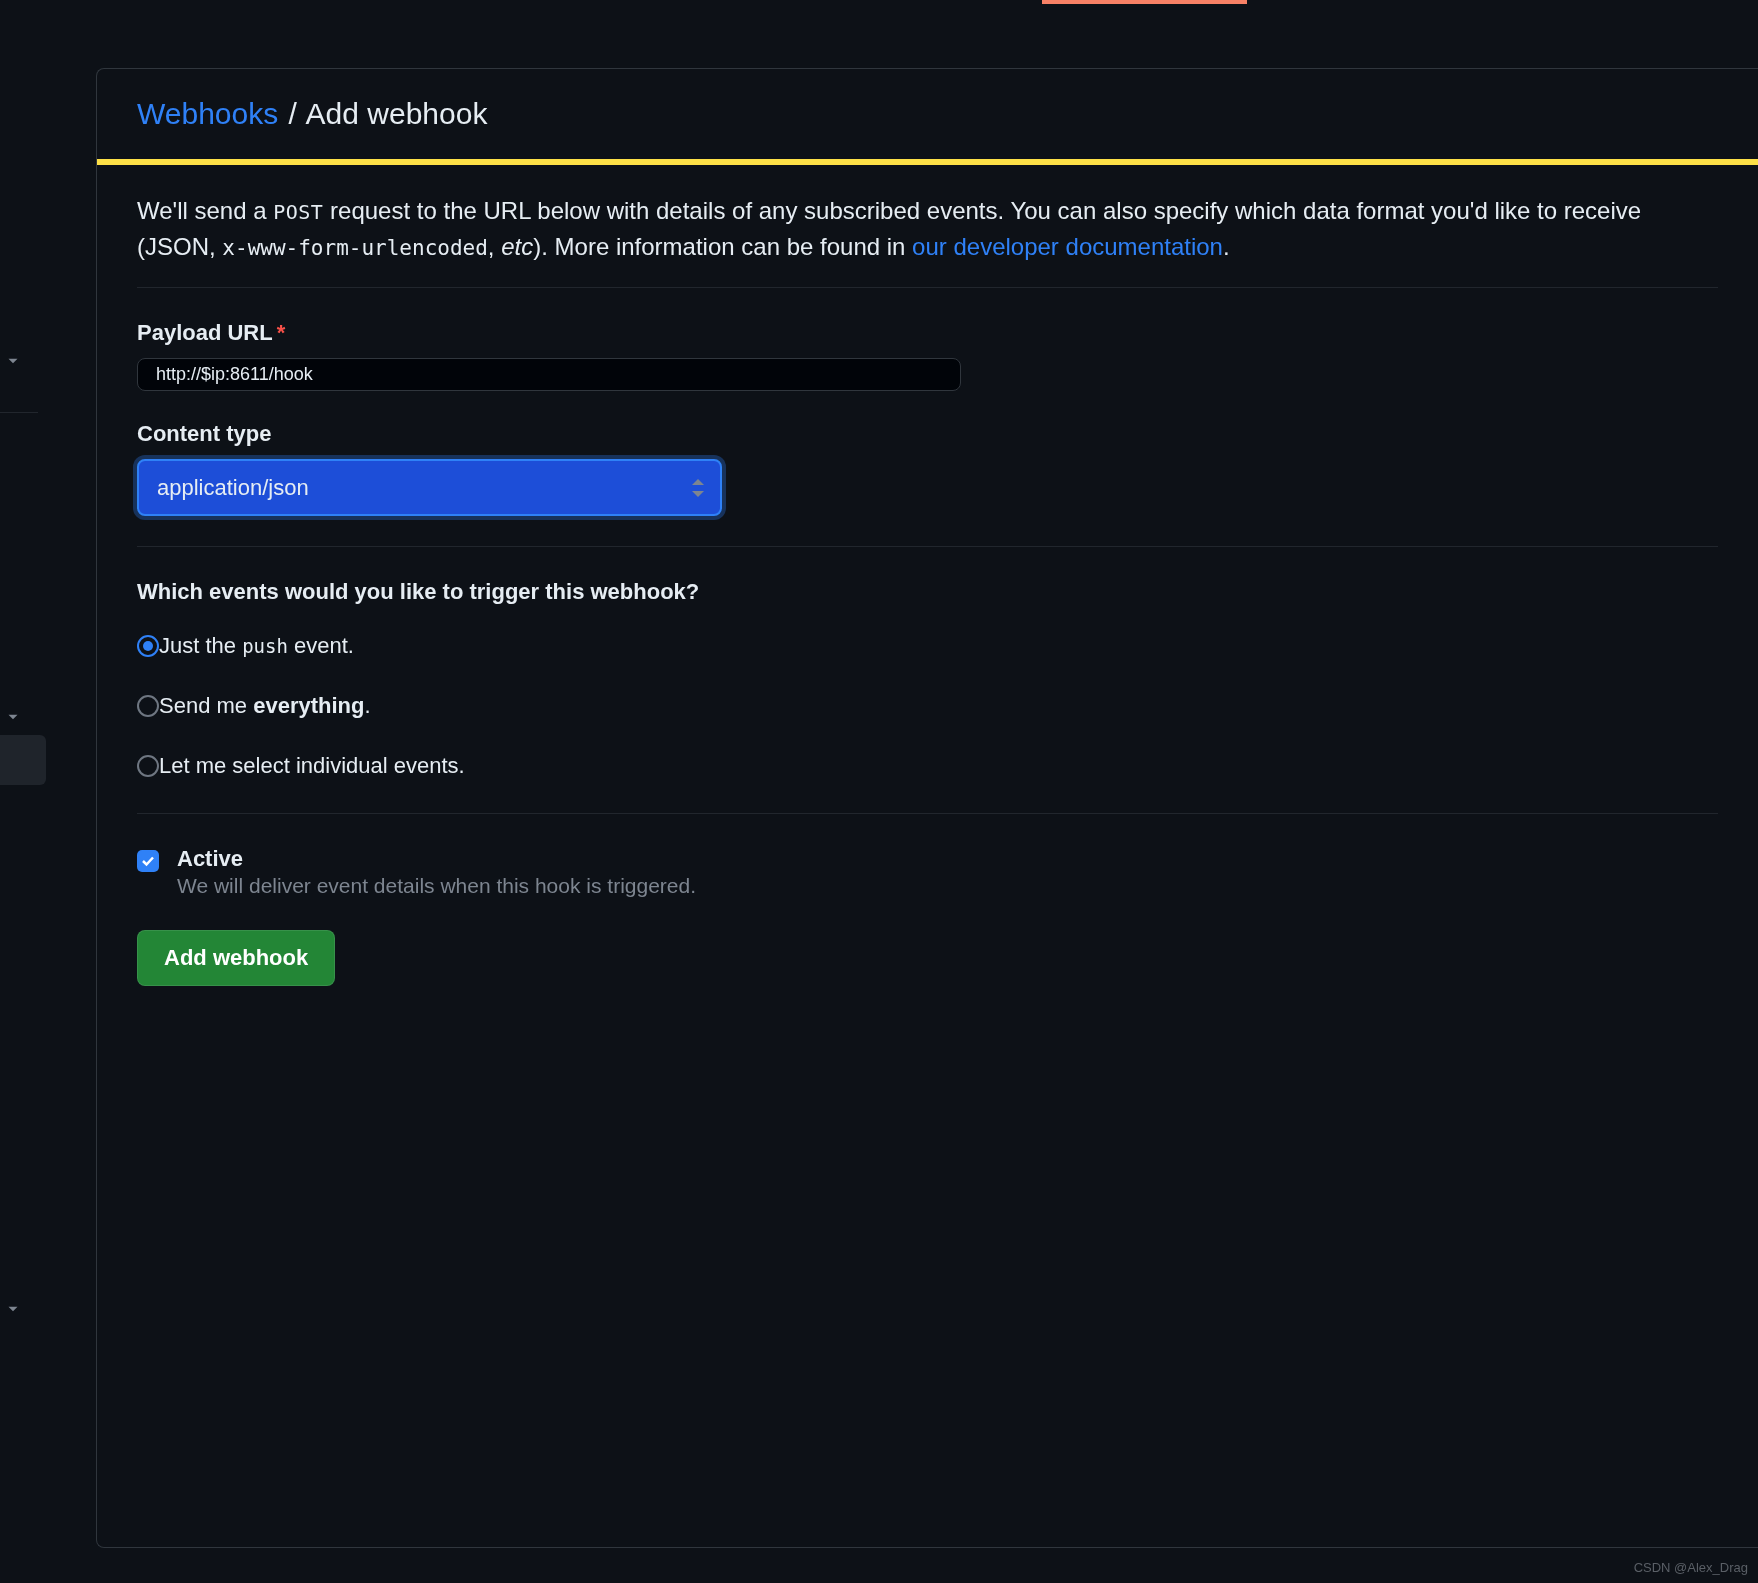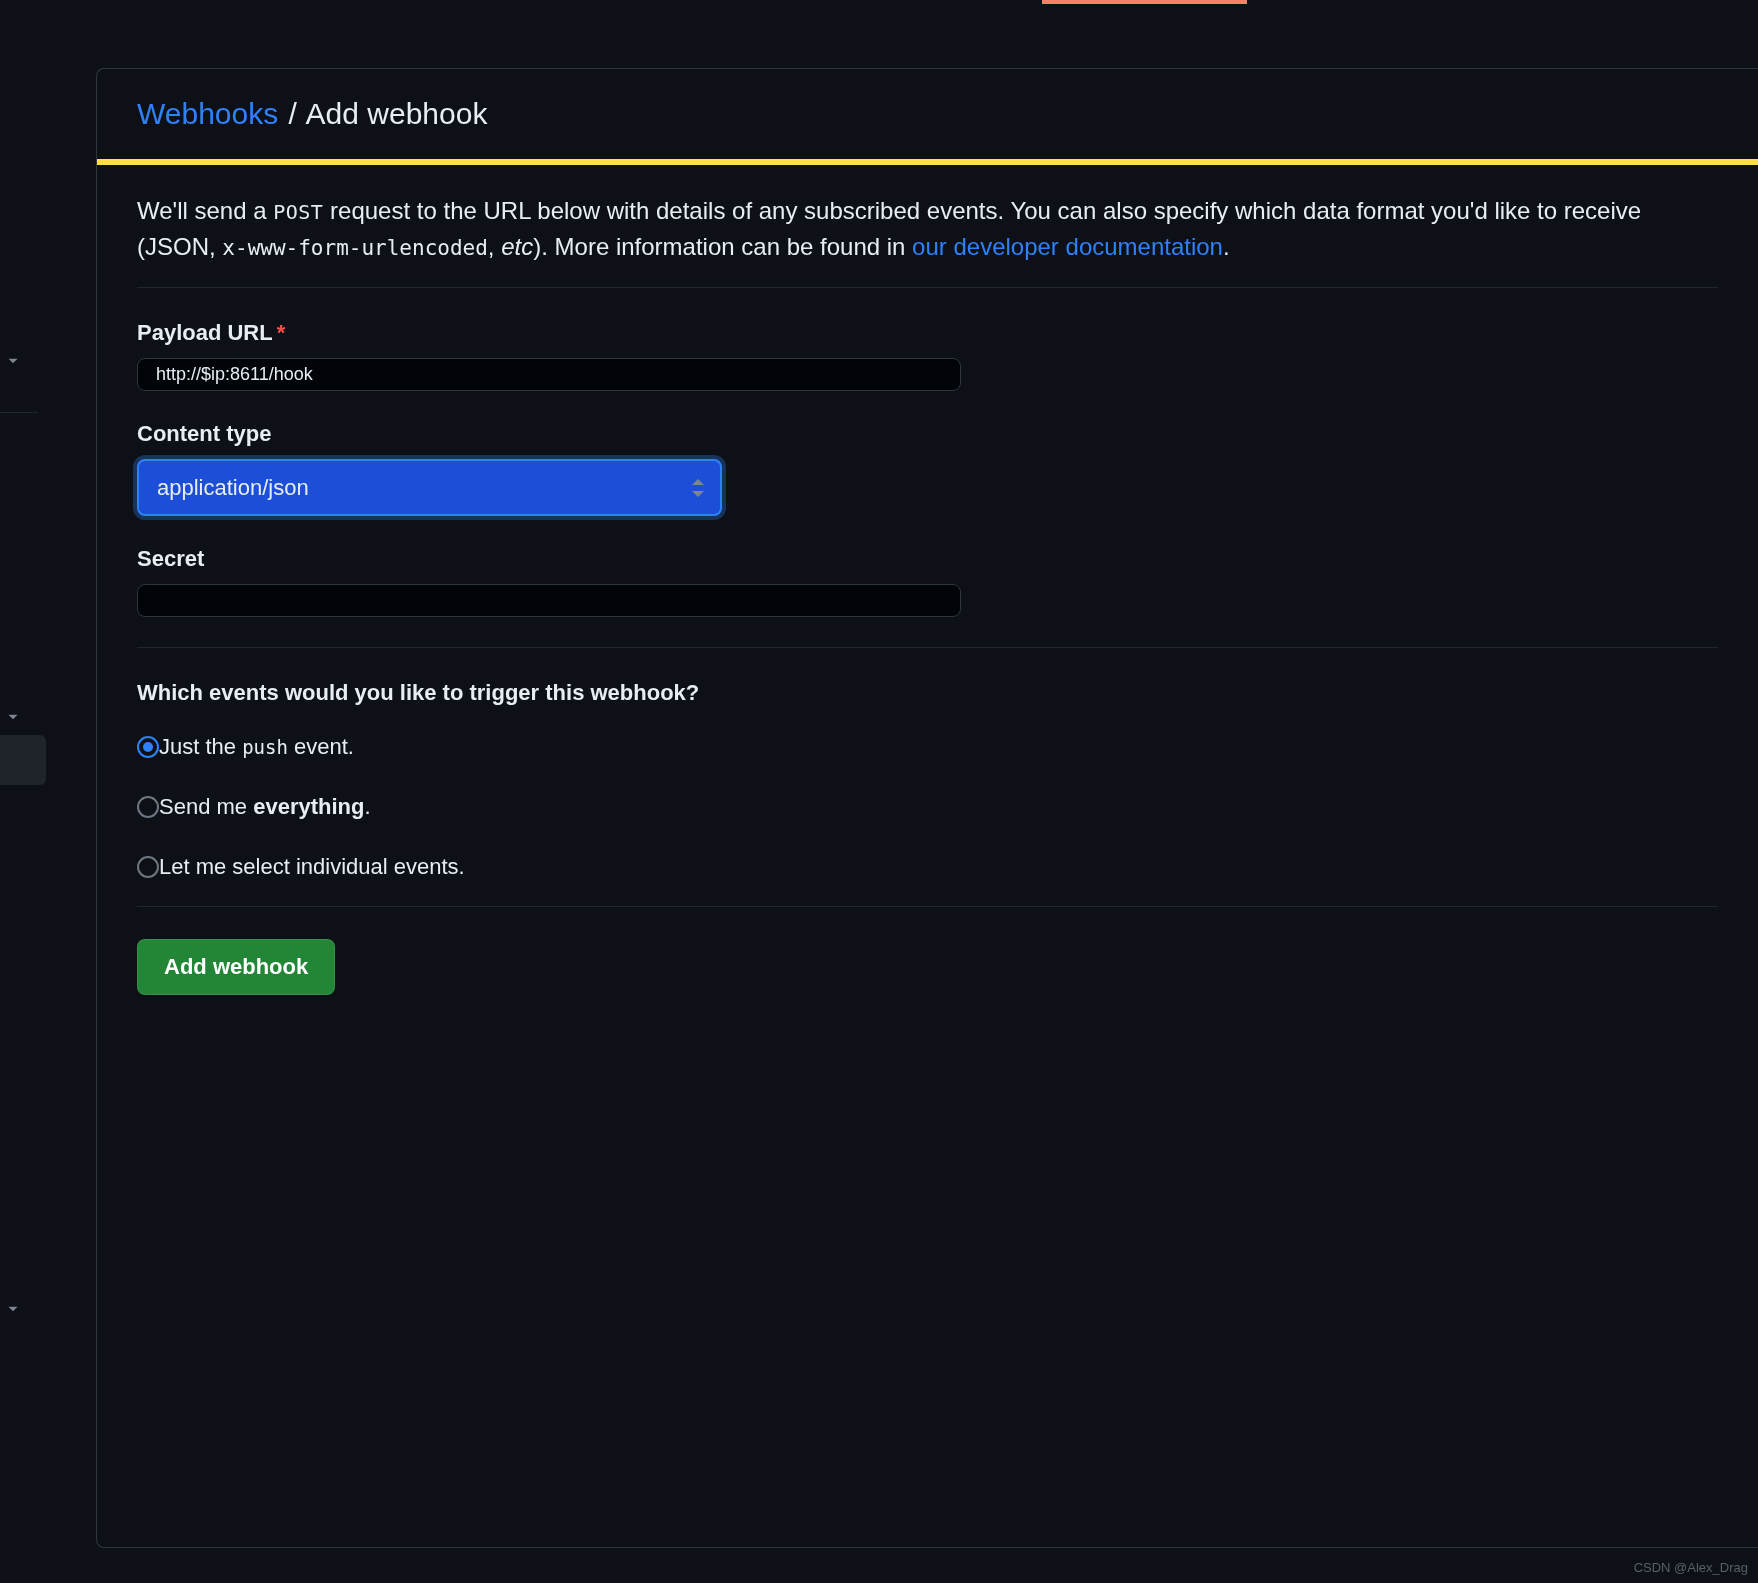--- a/index.html
+++ b/index.html
@@ -341,24 +341,20 @@
           <svg viewBox="0 0 12 8" fill="currentColor">
               <path d="M6 0L0 6h12z"></path>
             </svg>
           <svg viewBox="0 0 12 8" fill="currentColor">
               <path d="M6 8L0 2h12z"></path>
             </svg>
         </div>
       </div>
     </div>
 
-    <div class="form-group">
-      <label class="form-label">Secret</label>
-      <input type="password" class="text-input" value="" style="">
-    </div>
 
     <hr class="section-hr">
 
     <div class="events-heading">Which events would you like to trigger this webhook?</div>
 
     <div class="radio-row">
       <div class="radio-input checked"></div>
       <label class="radio-label">
         <span>Just the </span><span class="code">push</span><span> event.</span>
       </label>
@@ -371,18 +367,29 @@
       </label>
     </div>
 
     <div class="radio-row">
       <div class="radio-input"></div>
       <label class="radio-label">Let me select individual events.</label>
     </div>
 
     <hr class="section-hr">
 
+    <div class="checkbox-row">
+      <div class="checkbox-input">
+        <svg viewBox="0 0 16 16" fill="none" stroke="currentColor" stroke-width="2.5">
+          <path d="M3 8l3.5 3.5L13 4.5"></path>
+        </svg>
+      </div>
+      <div class="checkbox-text">
+        <span class="chk-label">Active</span>
+        <span class="chk-desc">We will deliver event details when this hook is triggered.</span>
+      </div>
+    </div>
 
     <button class="submit-btn">Add webhook</button>
   </div>
 </div>
 
 <div class="watermark">CSDN @Alex_Drag</div>
 
 </body></html>

